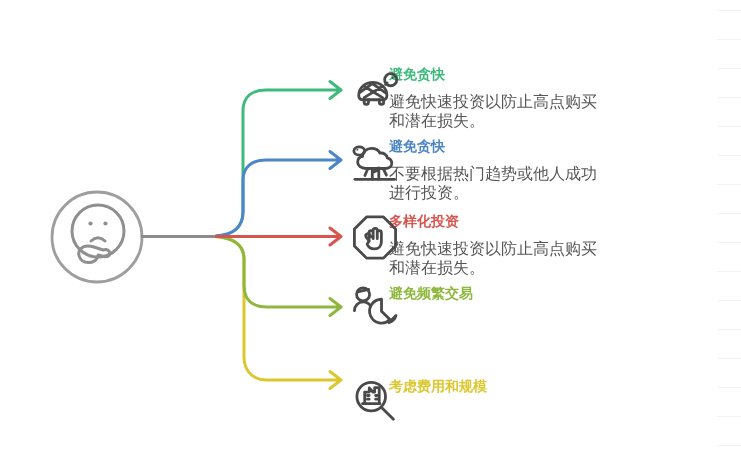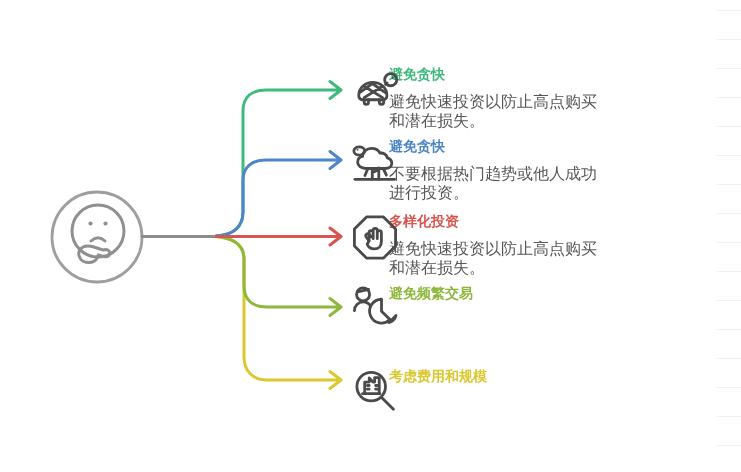--- a/index.html
+++ b/index.html
@@ -114,21 +114,21 @@
         <path d="M5 25.5 c0-4.6 3.6-8 8-8 3 0 5.6 1.5 7 3.9"></path>
         <path d="M30 15 a11 11 0 1 0 7.8 18.8 L30 26 z"></path>
         <path d="M36.8 36.6 L43.4 30 a9.3 9.3 0 0 1-6.6 6.6 z"></path>
       </svg>
     </span>
     <div class="item-text">
       <h3 class="item-title" style="color: rgb(142, 184, 61);">避免频繁交易</h3>
     </div>
   </div>
 
-  <div class="item" style="top:364px">
+  <div class="item" style="top:374px">
     <span class="item-icon">
       <svg viewBox="0 0 48 48">
         <circle cx="20.5" cy="19" r="13.2"></circle>
         <path d="M30.5 29.5 L41 40"></path>
         <path d="M14.5 25.5 V14.8 h4.2 V11 l3.4 3.8 h1.6 v-4 h4.2 v14.7"></path>
         <path d="M12.5 25.5 h16"></path>
         <path d="M17 18 h1.6 M17 21.4 h1.6 M24.6 18 h1.6 M24.6 21.4 h1.6"></path>
       </svg>
     </span>
     <div class="item-text">

